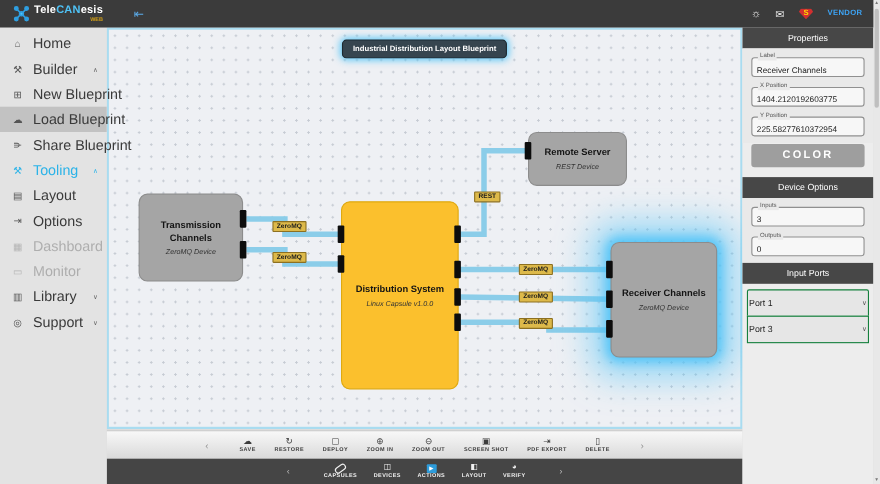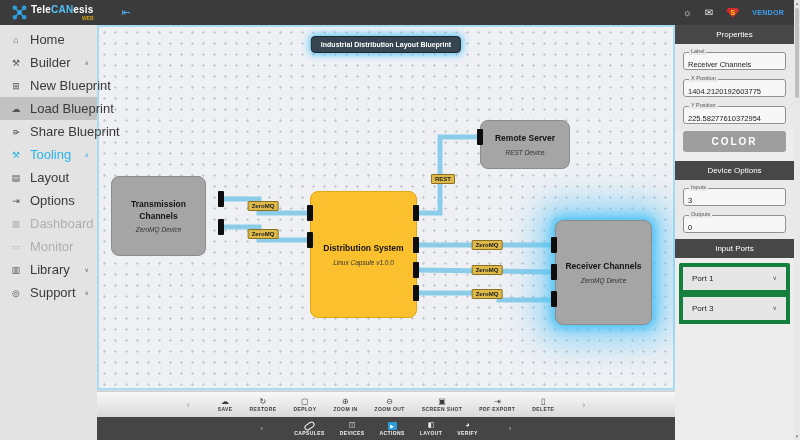--- a/index.html
+++ b/index.html
@@ -60,22 +60,22 @@
   .sec-head{background:#474747;color:#fff;font-size:8px;font-weight:normal;text-align:center;padding:5px 0;}
   .sec-body{padding:8px 8px 6px;display:flex;flex-direction:column;gap:9px;background:#e9e9e9;}
   .field{position:relative;border:1px solid #909090;border-radius:3px;background:#f7f7f7;height:16px;}
   .field-label{position:absolute;top:-4px;left:5px;font-size:5.5px;color:#555;background:#e9e9e9;padding:0 2px;line-height:1;}
   .field input{border:none;background:transparent;width:100%;height:100%;font-size:7.5px;
         padding:0 4px;box-sizing:border-box;color:#222;font-family:"Liberation Sans",sans-serif;outline:none;}
   .color-btn{display:block;margin:1px 8px 9px;background:#9e9e9e;color:#fff;border:none;border-radius:3px;
         font-size:10px;font-weight:bold;letter-spacing:2px;padding:5px 8px;width:103px;cursor:pointer;
         font-family:"Liberation Sans",sans-serif;}
   .ports-list{padding:5px 4px;display:flex;flex-direction:column;}
-  .port-row{display:flex;align-items:flex-start;justify-content:space-between;border:4px solid #15803d;
-        background:#e6e6e6;padding:7px 9px;font-size:8px;color:#222;margin-top:-1px;cursor:pointer;}
+  .port-row{display:flex;align-items:flex-start;justify-content:space-between;border:1px solid #15803d;
+        background:#e6e6e6;padding:7px 1px;font-size:8px;color:#222;margin-top:-1px;cursor:pointer;}
   .port-row:first-child{margin-top:0;border-radius:2px 2px 0 0;}
   .port-row .pr-chev{font-size:6px;color:#555;}
 
   
   .toolbar{position:absolute;left:97px;top:391px;width:578px;height:26px;
         background:linear-gradient(#f8f8f8,#d8d8d8);border-top:1px solid #cfcfcf;
         display:flex;align-items:center;justify-content:center;gap:11px;z-index:15;}
   .tb-btn{display:flex;flex-direction:column;align-items:center;gap:0;cursor:pointer;color:#3c3c3c;padding:0 3px;}
   .tb-btn .tb-ico{font-size:8px;line-height:1.1;}
   .tb-btn .tb-label{font-size:5px;font-weight:bold;letter-spacing:.4px;white-space:nowrap;}
@@ -195,25 +195,25 @@
         <polyline points="125,200 160,200 160,213 213,213"></polyline>
         <polyline points="318,186 341,186 341,110 383,110"></polyline>
         <polyline points="318,218 458,218"></polyline>
         <polyline points="318,243 458,245"></polyline>
         <polyline points="318,266 400,266 400,273 458,273"></polyline>
       </g>
     </svg>
 
     <div class="canvas-title">Industrial Distribution Layout Blueprint</div>
 
-    <div class="node gray" style="left:12px;top:149px;width:95px;height:80px;">
+    <div class="node gray" style="left:27px;top:149px;width:95px;height:80px;">
       <div class="n-title">Transmission Channels</div>
       <div class="n-sub">ZeroMQ Device</div>
     </div>
-    <div class="node yellow" style="left:211px;top:164px;width:107px;height:127px;">
+    <div class="node yellow" style="left:211px;top:156px;width:107px;height:171px;">
       <div class="n-title">Distribution System</div>
       <div class="n-sub">Linux Capsule v1.0.0</div>
     </div>
     <div class="node gray" style="left:381px;top:93px;width:90px;height:49px;">
       <div class="n-title">Remote Server</div>
       <div class="n-sub">REST Device</div>
     </div>
     <div class="node gray selected" style="left:456px;top:193px;width:97px;height:105px;">
       <div class="n-title">Receiver Channels</div>
       <div class="n-sub">ZeroMQ Device</div>

